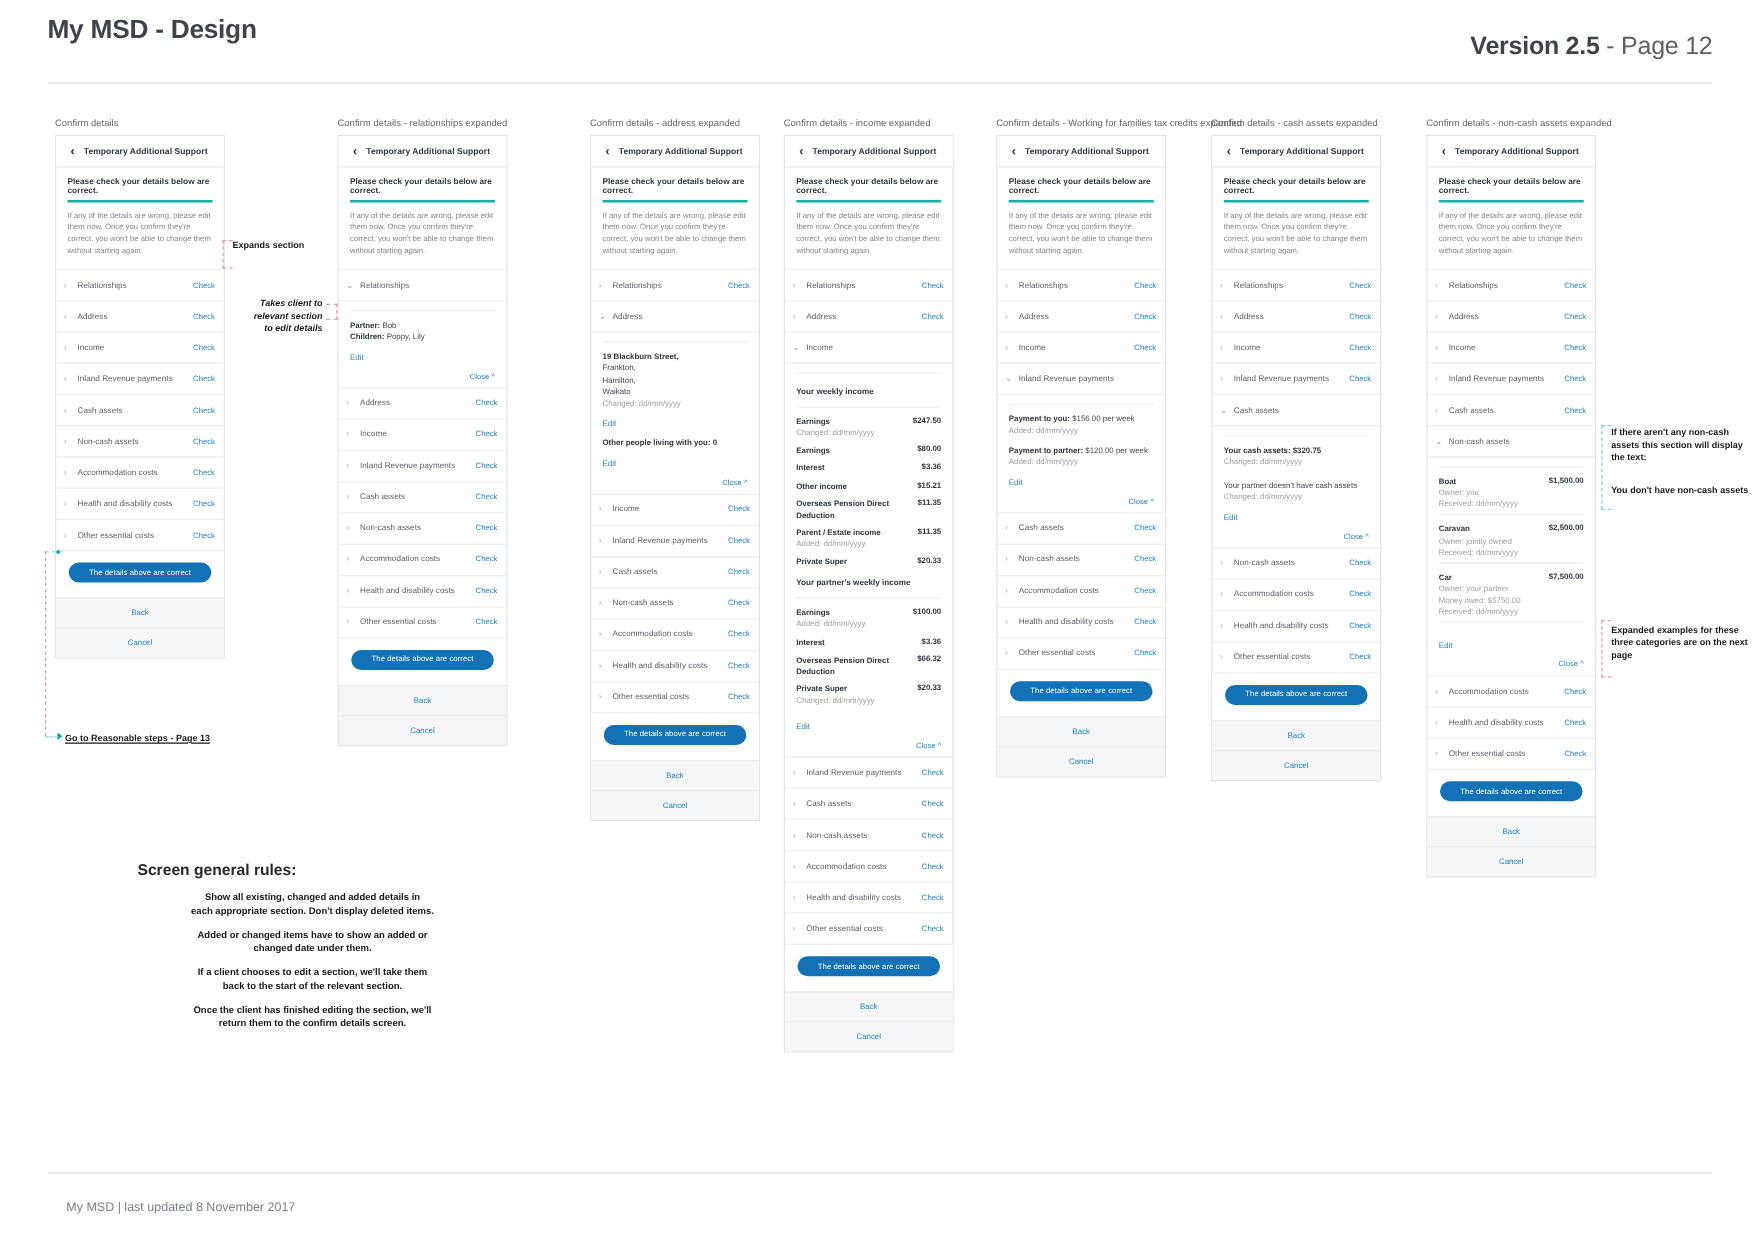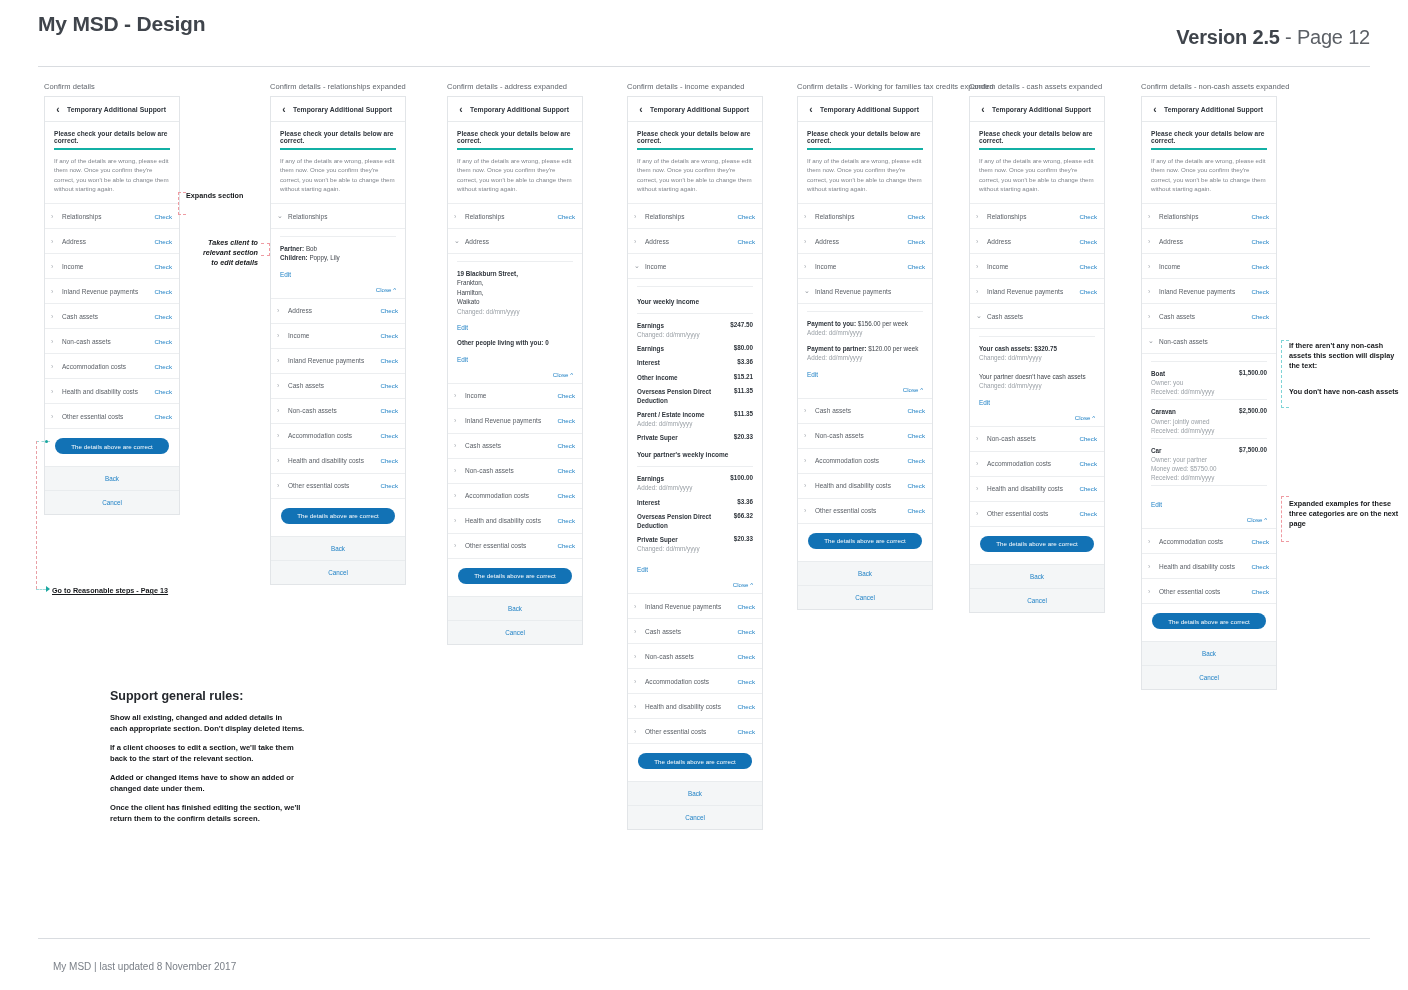--- a/index.html
+++ b/index.html
@@ -36,21 +36,21 @@
   .page-footer-rule {
     position: absolute; left: 38px; top: 938px; width: 1332px; height: 1px;
     background: #d9dce0;
   }
   .page-footer {
     position: absolute; left: 53px; top: 961px;
     font-size: 10px; color: #7b8088;
   }
 
   
-  .mock { position: absolute; }
+  .mock { position: absolute; margin-top: 12px; }
   .mock-caption {
     font-size: 7.5px; color: #61666d; margin-bottom: 5px;
     letter-spacing: 0.05px; white-space: nowrap;
   }
   .phone {
     width: 136px;
     background: #ffffff;
     border: 1px solid #e2e5e8;
   }
   .phone-bar {
@@ -152,21 +152,21 @@
   .dot {
     position: absolute; width: 3px; height: 3px; border-radius: 50%;
     background: #1aa7a0;
   }
 
   
   .rules { position: absolute; left: 110px; top: 689px; width: 280px; }
   .rules-h { font-size: 12.5px; font-weight: bold; color: #25282d; margin-bottom: 9px; }
   .rules-p {
     font-size: 7.6px; font-weight: bold; color: #16181b;
-    line-height: 1.45; margin-bottom: 8px;
+    line-height: 1.45; margin-bottom: 8px; text-align: center;
   }
 </style>
 </head>
 <body>
 
 <div class="page-header">
   <div class="hdr-title">My MSD - Design</div>
   <div class="hdr-version"><b>Version 2.5</b> <span>- Page 12</span></div>
   <div class="hdr-rule"></div>
 </div>
@@ -293,21 +293,21 @@
           <span class="lbl">Other essential costs</span>
           <span class="chk">Check</span>
         </div>
         <div class="btn-wrap">
           <div class="btn-primary">The details above are correct</div>
         </div>
         <div class="btn-sec">Back</div>
         <div class="btn-sec">Cancel</div>
       </div>
     </div>
-    <div class="mock" style="left: 447px; top: 82px;">
+    <div class="mock" style="left: 472px; top: 82px;">
       <div class="mock-caption">Confirm details - address expanded</div>
       <div class="phone">
         <div class="phone-bar">
           <span class="chev">‹</span>
           <span class="ttl">Temporary Additional Support</span>
         </div>
         <div class="intro">
           <div class="intro-h">Please check your details below are correct.</div>
           <div class="intro-rule"></div>
           <div class="intro-b">If any of the details are wrong, please edit them now. Once you confirm they're correct, you won't be able to change them without starting again.</div>
@@ -690,27 +690,27 @@
 <div class="anno" style="left:1289px; top:387px; width:112px;">You don't have
 non-cash assets</div>
 
 <div class="dash-box" style="left:1281px; top:496px; width:8px; height:46px; border-right:none;"></div>
 <div class="anno" style="left:1289px; top:499px; width:112px;">Expanded examples
 for these three
 categories are on
 the next page</div>
 
 <div class="rules">
-  <div class="rules-h">Support general rules:</div>
+  <div class="rules-h">Screen general rules:</div>
   <div id="rules-list">
       <div class="rules-p" style="white-space: pre-line;">Show all existing, changed and added details in
 each appropriate section. Don't display deleted items.</div>
+      <div class="rules-p" style="white-space: pre-line;">Added or changed items have to show an added or
+changed date under them.</div>
       <div class="rules-p" style="white-space: pre-line;">If a client chooses to edit a section, we'll take them
 back to the start of the relevant section.</div>
-      <div class="rules-p" style="white-space: pre-line;">Added or changed items have to show an added or
-changed date under them.</div>
       <div class="rules-p" style="white-space: pre-line;">Once the client has finished editing the section, we'll
 return them to the confirm details screen.</div>
     </div>
 </div>
 
 <div class="page-footer-rule"></div>
 <div class="page-footer">My MSD |  last updated 8 November 2017</div>
 
 </body></html>

